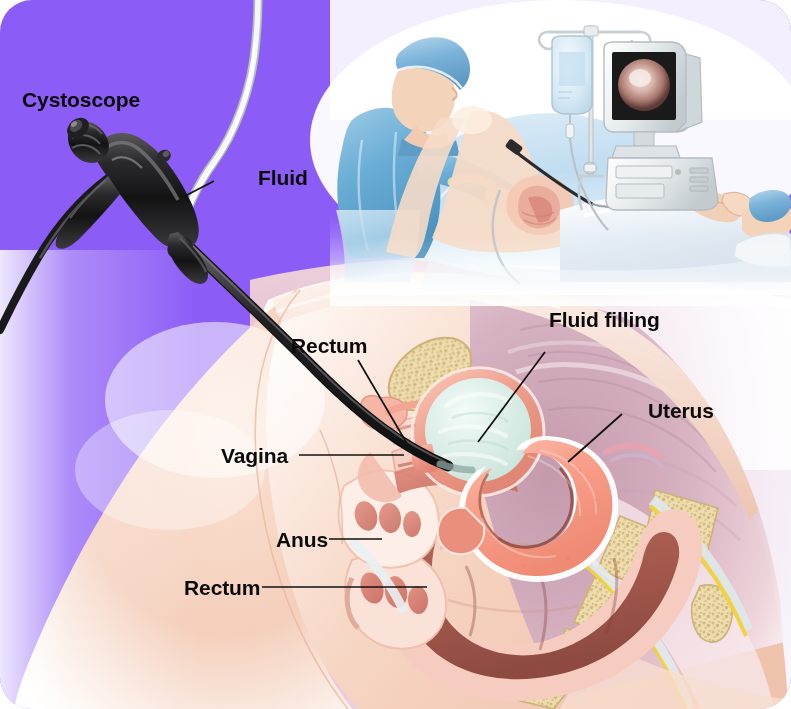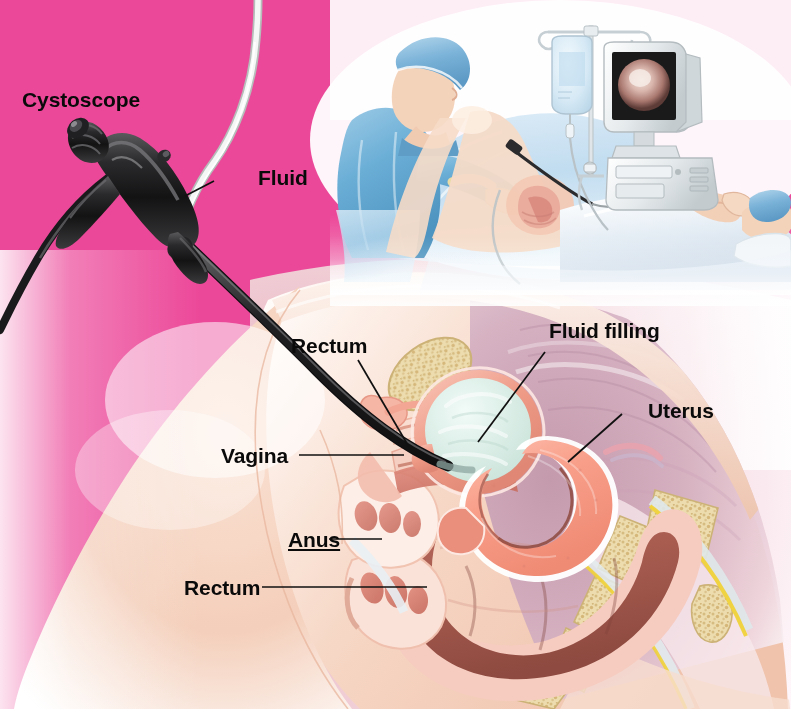--- a/index.html
+++ b/index.html
@@ -1,19 +1,20 @@
 <!DOCTYPE html>
 <html><head>
 <meta charset="utf-8">
 <style>
   html,body{margin:0;padding:0;background:#fff;}
   body{font-family:"Liberation Sans",sans-serif;}
   #figure{
-    position:relative;width:791px;height:709px;background:#ec4899;
+    position:relative;width:791px;height:709px;background:#8b5cf6;
     overflow:hidden;
+    border-radius:32px;
   }
   #figure svg{position:absolute;left:0;top:0;}
   .lbl{
     position:absolute;color:#0a0a0a;font-weight:700;
     font-family:"Liberation Sans",sans-serif;
     white-space:pre;line-height:1.12;letter-spacing:-0.1px;
     -webkit-font-smoothing:antialiased;
   }
   .lbl.sz1{font-size:21px;}
 </style>
@@ -624,23 +625,23 @@
   </svg>
 
   <div class="lbl sz1" style="left:22px;top:88px;">Cystoscope</div>
 
   <div class="lbl sz1" style="left:218px;top:166px;margin-left:40px;">Fluid</div>
 
   <div class="lbl sz1" style="left:291px;top:334px;">Rectum</div>
 
   <div class="lbl sz1" style="left:221px;top:444px;">Vagina</div>
 
-  <div class="lbl sz1" style="left:288px;top:528px;text-decoration:underline;">Anus</div>
+  <div class="lbl sz1" style="left:276px;top:528px;">Anus</div>
 
   <div class="lbl sz1" style="left:184px;top:576px;">Rectum</div>
 
-  <div style="position:absolute;left:549px;top:319px;">
+  <div style="position:absolute;left:549px;top:308px;">
     <div class="lbl sz1" style="position:static;">Fluid filling</div>
   </div>
 
   <div class="lbl sz1" style="left:648px;top:399px;">Uterus</div>
 
 </div>
 
 </body></html>

